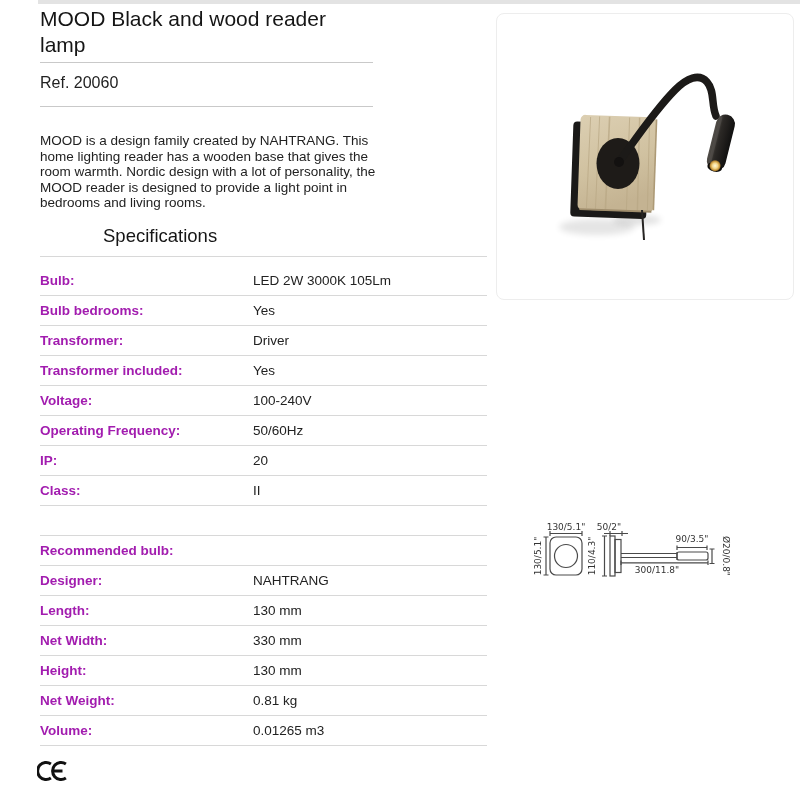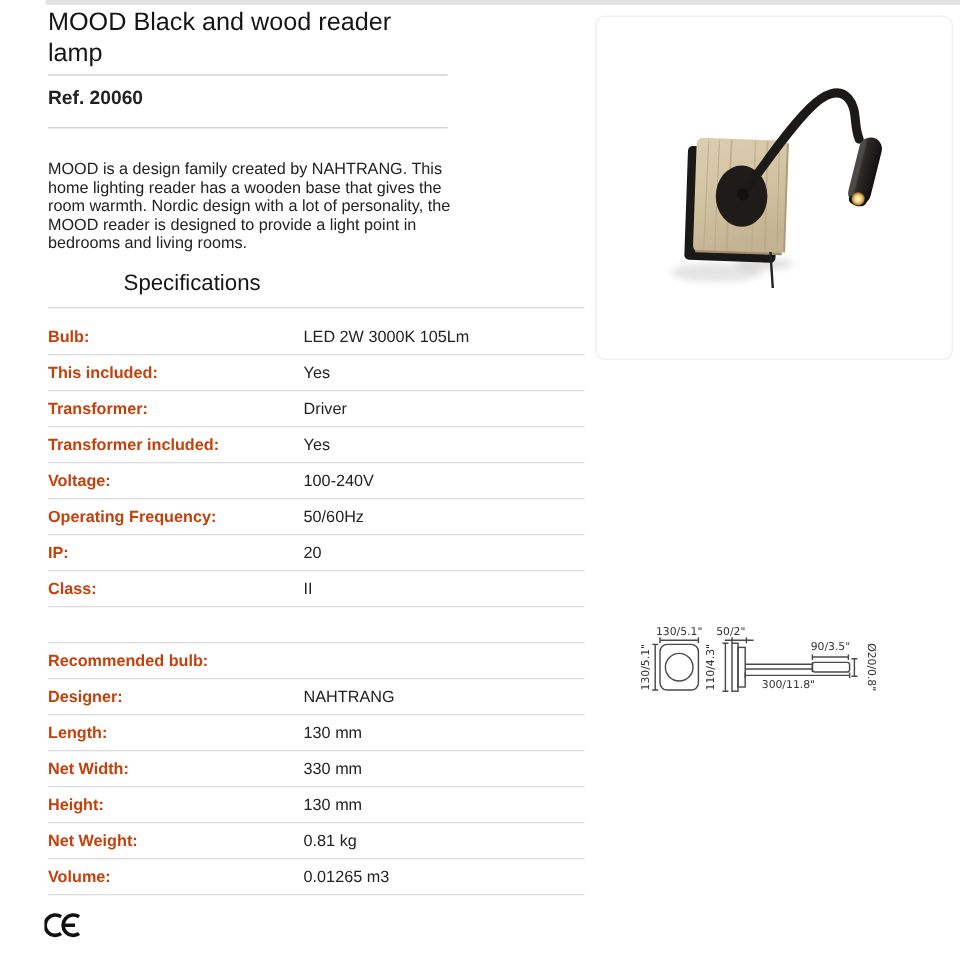--- a/index.html
+++ b/index.html
@@ -9,29 +9,29 @@
 
   .top-strip { position:absolute; left:38px; top:0; width:762px; height:4px; background:#e3e3e3; }
 
   .left-col { position:absolute; left:40px; top:0; width:447px; }
 
   .title { position:absolute; left:0; top:6px; width:360px;
     font-size:21px; line-height:26px; font-weight:normal; color:#151515; white-space:pre-line; }
   .hr { position:absolute; left:0; width:333px; height:0; border-top:1px solid #c9c9c9; }
   .hr1 { top:62px; }
   .hr2 { top:106px; }
-  .ref { position:absolute; left:0; top:74px; font-size:16px; color:#222;font-weight:bold; }
+  .ref { position:absolute; left:0; top:74px; font-size:16px; color:#222; }
   .desc { position:absolute; left:0; top:133px; width:440px;
     font-size:13.5px; line-height:15.6px; color:#222; white-space:pre-line; }
   .specs-heading { position:absolute; left:15px; top:225px; font-size:18.5px; font-weight:normal; color:#151515;margin-left:48px; }
 
   .spec-table { position:absolute; left:0; top:256px; width:447px; border-top:1px solid #d8d8d8; }
   .spec-row { display:flex; align-items:center; height:30px; border-bottom:1px solid #d8d8d8; }
   .spec-row:first-child { height:39px; padding-top:9px; }
-  .spec-label { width:213px; font-size:13.5px; font-weight:bold; color:#c2410c; }
+  .spec-label { width:213px; font-size:13.5px; font-weight:bold; color:#a21caf; }
   .spec-value { flex:1; font-size:13.5px; color:#222; }
 
   .product-image-box { position:absolute; left:496px; top:13px; width:298px; height:287px;
     border:1px solid #ededed; border-radius:8px; background:#fff; overflow:hidden; }
 
   .tech-drawing { position:absolute; left:533px; top:505px; width:267px; height:100px; }
   .tech-drawing text { font-family:"DejaVu Sans", sans-serif; font-size:9px; fill:#333; }
 
   .ce-mark { position:absolute; left:37px; top:760px; width:30px; height:23px; }
 </style>
@@ -53,21 +53,21 @@
 room warmth. Nordic design with a lot of personality, the
 MOOD reader is designed to provide a light point in
 bedrooms and living rooms.</p>
     <h2 class="specs-heading">Specifications</h2>
     <div class="spec-table" id="spec-table">
         <div class="spec-row">
           <span class="spec-label">Bulb:</span>
           <span class="spec-value">LED 2W 3000K 105Lm</span>
         </div>
         <div class="spec-row">
-          <span class="spec-label">This included:</span>
+          <span class="spec-label">Bulb bedrooms:</span>
           <span class="spec-value">Yes</span>
         </div>
         <div class="spec-row">
           <span class="spec-label">Transformer:</span>
           <span class="spec-value">Driver</span>
         </div>
         <div class="spec-row">
           <span class="spec-label">Transformer included:</span>
           <span class="spec-value">Yes</span>
         </div>

